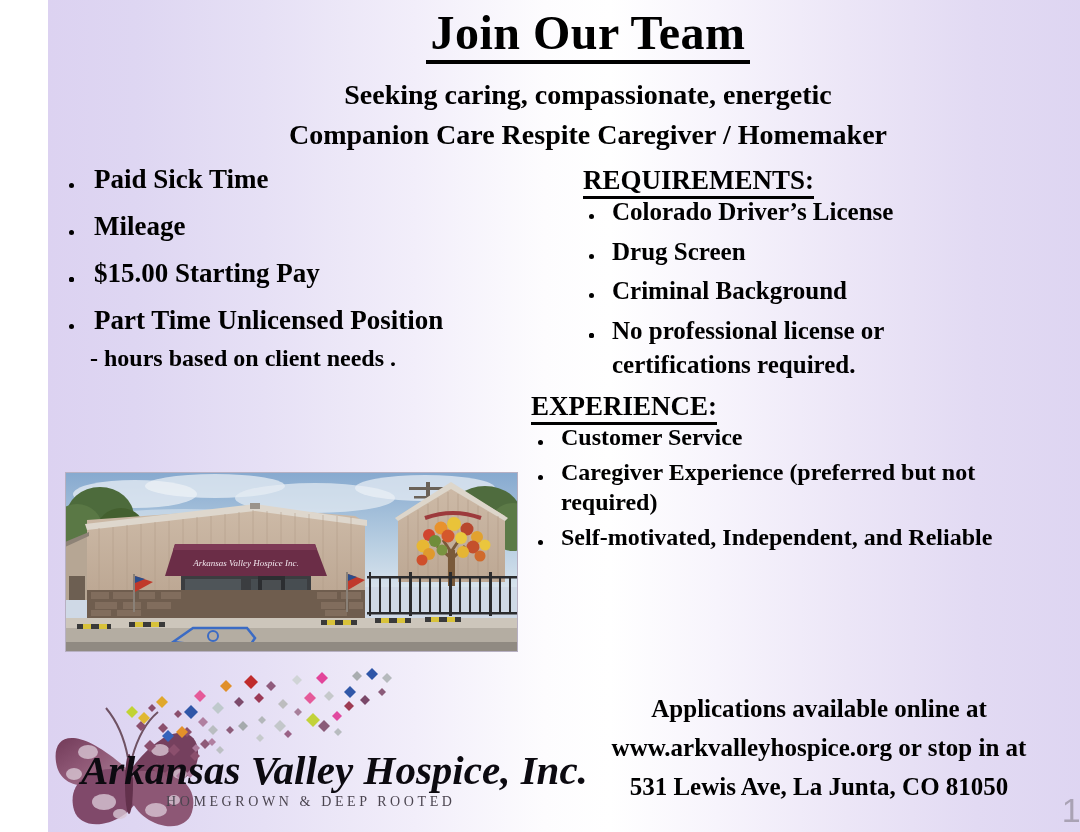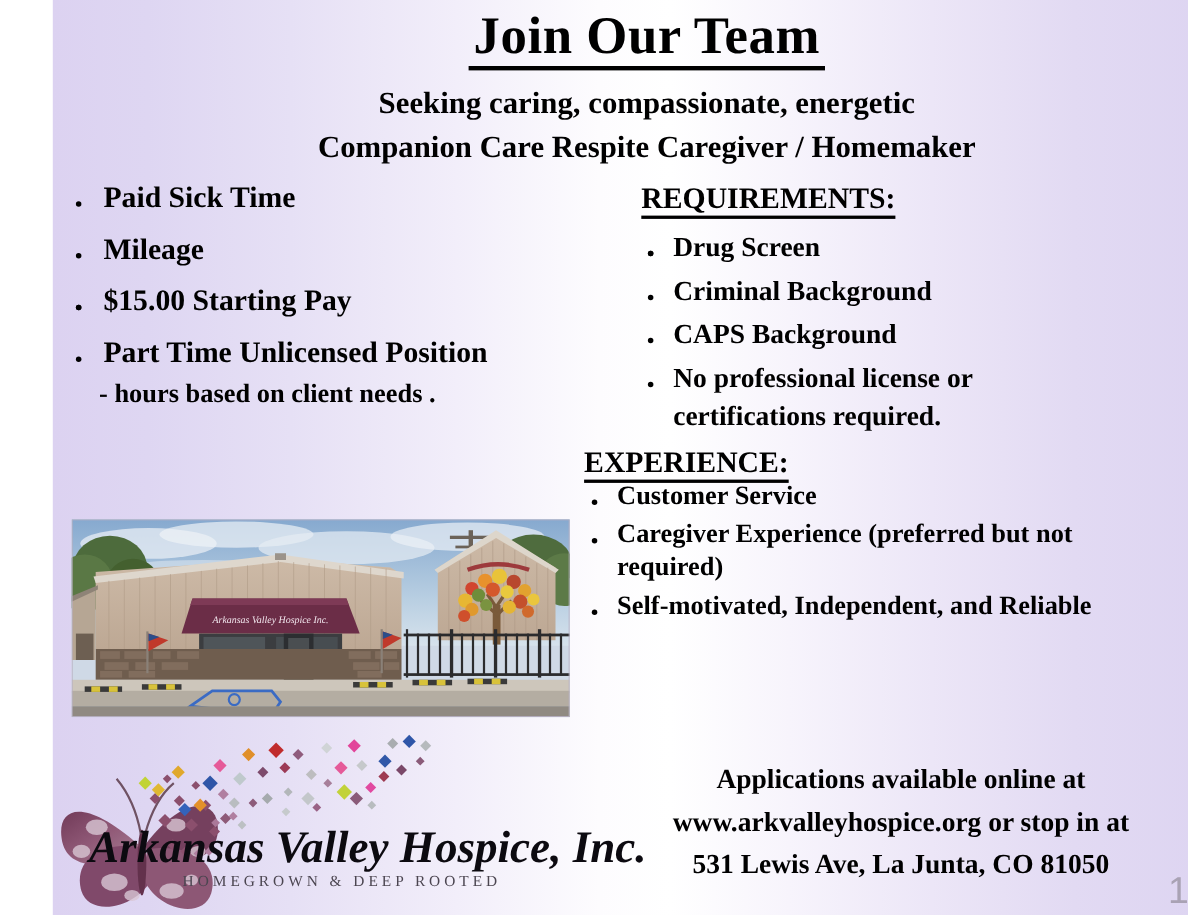--- a/index.html
+++ b/index.html
@@ -271,32 +271,32 @@
 
     <div class="col-right">
 
       <div class="req-head-wrap">
         <span class="sect-head">REQUIREMENTS:</span>
       </div>
 
       <ul class="bl reqs">
         <li>
           <span class="dot"></span>
+          <span>Colorado Driver’s License</span>
         </li>
         <li>
           <span class="dot"></span>
           <span>Drug Screen</span>
         </li>
         <li>
           <span class="dot"></span>
           <span>Criminal Background</span>
         </li>
         <li>
           <span class="dot"></span>
-          <span>CAPS Background</span>
         </li>
         <li>
           <span class="dot"></span>
           <span>No professional license or</span>
           <span class="cont">certifications required.</span>
         </li>
       </ul>
 
       <div class="exp-head-wrap">
         <span class="sect-head">EXPERIENCE:</span>

